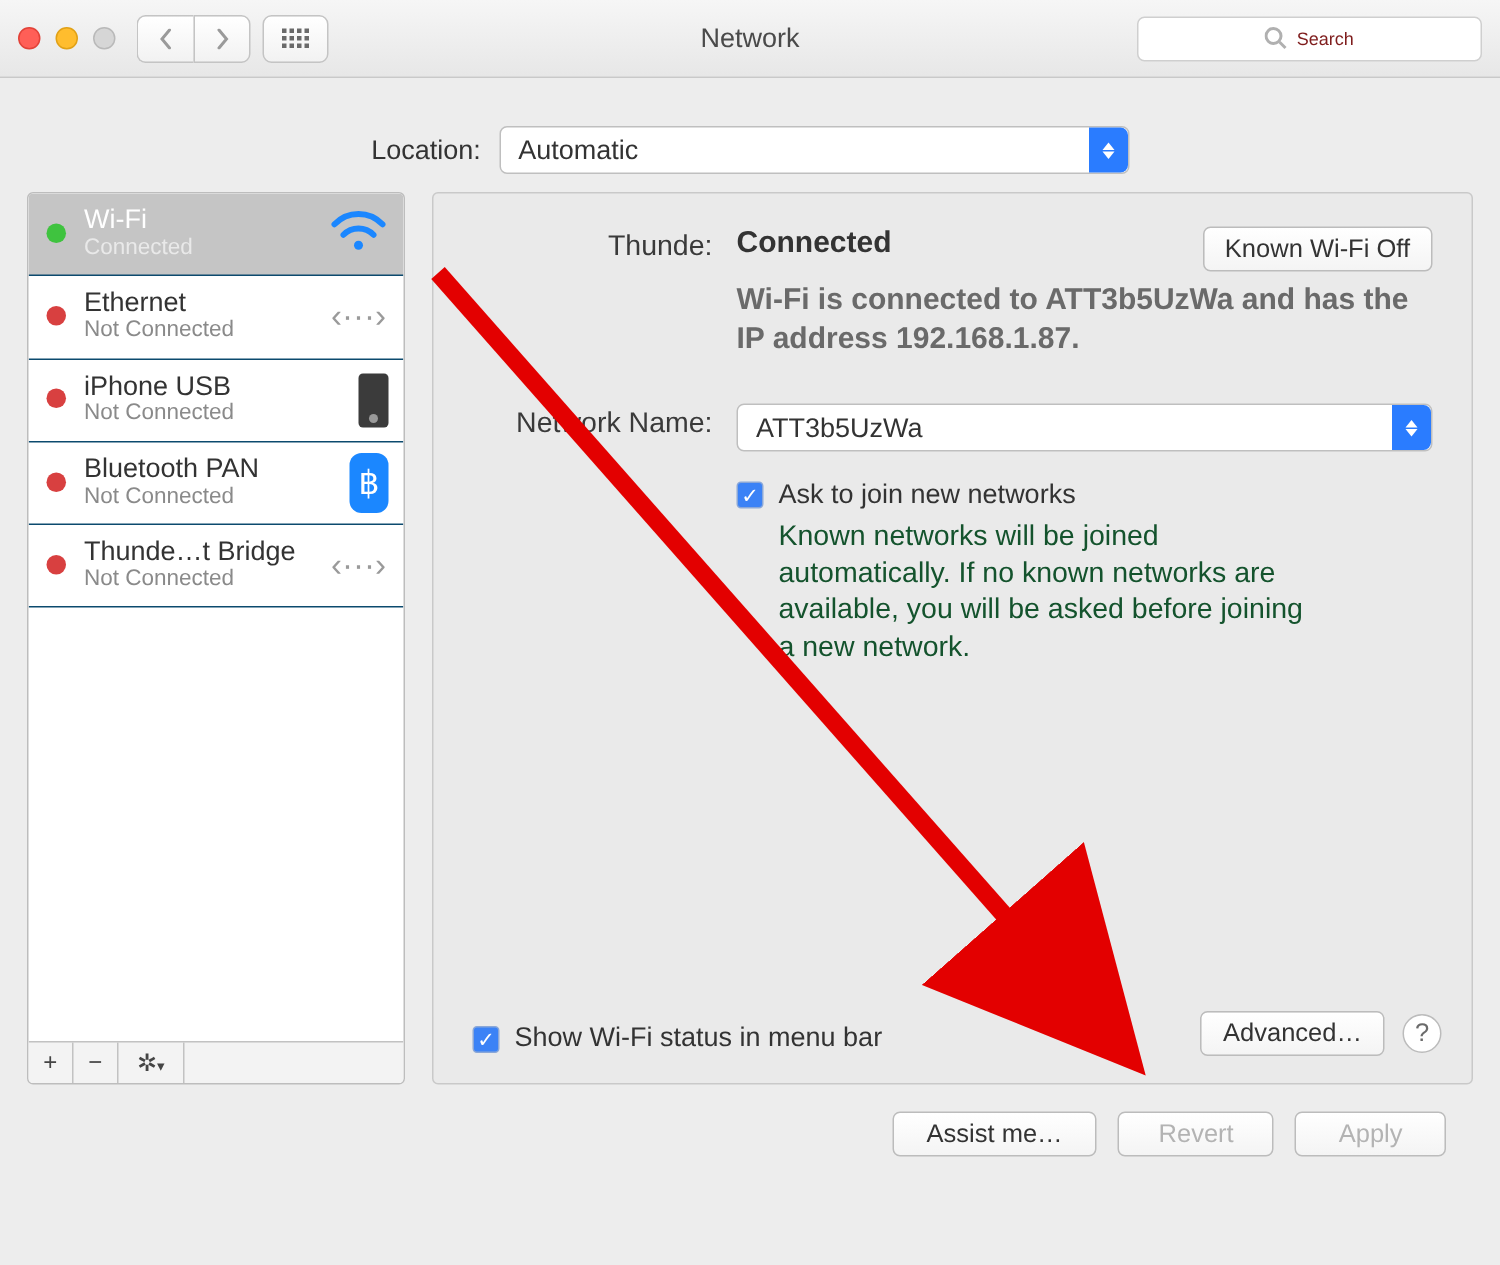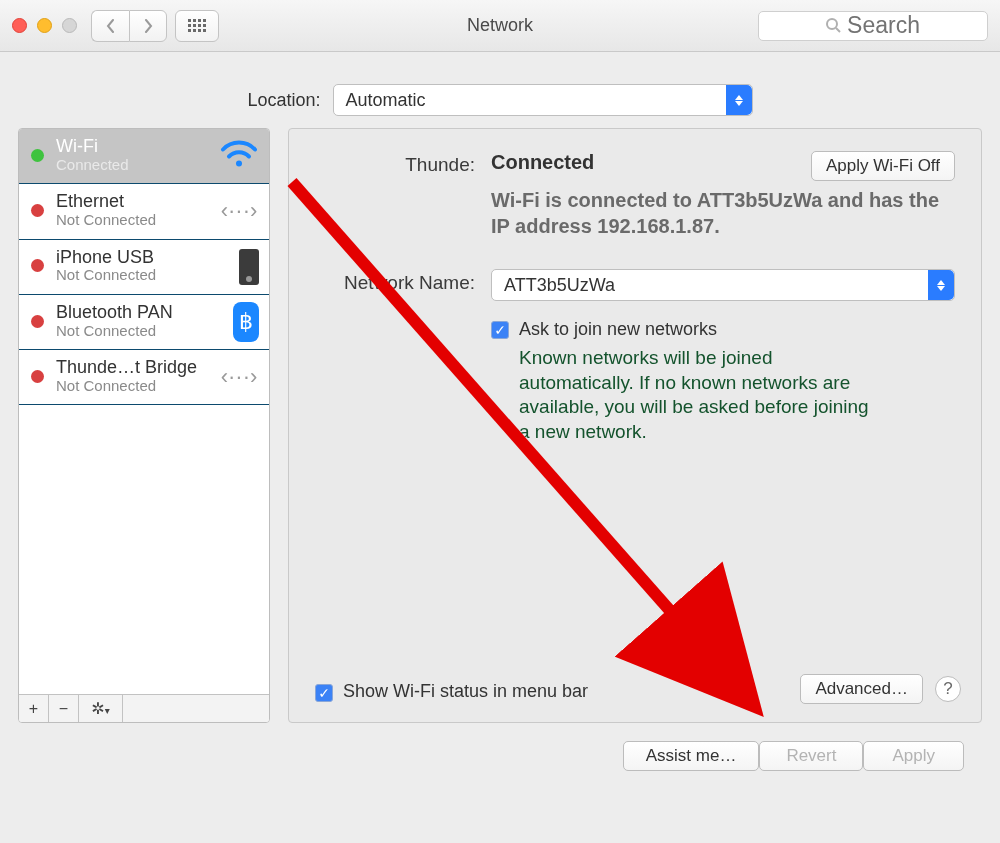--- a/index.html
+++ b/index.html
@@ -37,21 +37,21 @@
   .nav-btn:last-child{border-radius:0 6px 6px 0;}
   .grid-btn{
     width:44px;height:32px;border:1px solid #c4c4c4;border-radius:6px;
     background:linear-gradient(#ffffff,#f2f2f2);display:flex;align-items:center;justify-content:center;
   }
   .grid-icon{display:grid;grid-template-columns:repeat(4,3px);grid-template-rows:repeat(3,3px);gap:2px;}
   .grid-icon span{background:#6a6a6a;width:3px;height:3px;}
   .title{position:absolute;left:50%;transform:translateX(-50%);font-size:18px;color:#4a4a4a;}
   .search{
     margin-left:auto;width:230px;height:30px;border:1px solid #cfcfcf;border-radius:5px;
-    background:#fff;display:flex;align-items:center;justify-content:center;color:#737373;font-size:23px;gap:6px;
+    background:#fff;display:flex;align-items:center;justify-content:center;color:#7f1d1d;font-size:12px;gap:6px;
   }
   
   .content{padding:18px 18px 0 18px;}
   .location-row{display:flex;align-items:center;justify-content:center;gap:12px;margin:14px 0 12px 0;}
   .label{color:#333;font-size:18px;}
   .select{
     height:32px;background:#fff;border:1px solid #bfbfbf;border-radius:5px;
     display:flex;align-items:center;justify-content:space-between;padding:0 0 0 12px;
     font-size:18px;color:#333;position:relative;
   }
@@ -109,21 +109,21 @@
   .desc{font-size:20px;color:#6a6a6a;margin-top:6px;line-height:1.3;font-weight:bold;}
   .chk-row{display:flex;align-items:flex-start;gap:10px;}
   .chk{width:18px;height:18px;border:1px solid #8aa7d8;border-radius:3px;background:#3b82f6;
        display:flex;align-items:center;justify-content:center;color:#fff;font-size:14px;margin-top:2px;}
   .chk-label{font-size:18px;color:#333;}
   .chk-desc{font-size:19px;color:#14532d;margin-top:6px;line-height:1.3;max-width:360px;}
   .bottom-left{position:absolute;left:26px;bottom:20px;display:flex;align-items:center;gap:10px;}
   .bottom-right{position:absolute;right:20px;bottom:18px;display:flex;align-items:center;gap:12px;}
   .help{width:26px;height:26px;border:1px solid #bcbcbc;border-radius:50%;display:flex;align-items:center;justify-content:center;color:#6b6b6b;font-size:17px;background:#fff;}
   
-  .footer{display:flex;justify-content:flex-end;padding:18px 18px 0 0;align-items:flex-end;}
+  .footer{display:flex;justify-content:flex-end;gap:14px;padding:18px 18px 0 0;align-items:flex-end;}
   
   .arrow-svg{position:absolute;left:0;top:0;pointer-events:none;}
 </style>
 </head>
 <body>
 
 <div class="titlebar">
   <div class="traffic">
     <div class="dot red"></div>
     <div class="dot yellow"></div>
@@ -247,21 +247,21 @@
       </div>
     </div>
 
     <div class="details">
       <div class="row">
         <div class="lbl">Thunde:</div>
         <div class="val">
           <div class="status-head">
             <span class="status-val">Connected</span>
             <div style="flex:1"></div>
-            <div class="btn">Apply Wi-Fi Off</div>
+            <div class="btn">Known Wi-Fi Off</div>
           </div>
           <div class="desc">Wi-Fi is connected to ATT3b5UzWa and has the IP address 192.168.1.87.</div>
         </div>
       </div>
 
       <div class="row" style="margin-top:30px;">
         <div class="lbl">Network Name:</div>
         <div class="val">
           <div class="select" style="width:100%;">
             <span>ATT3b5UzWa</span>

